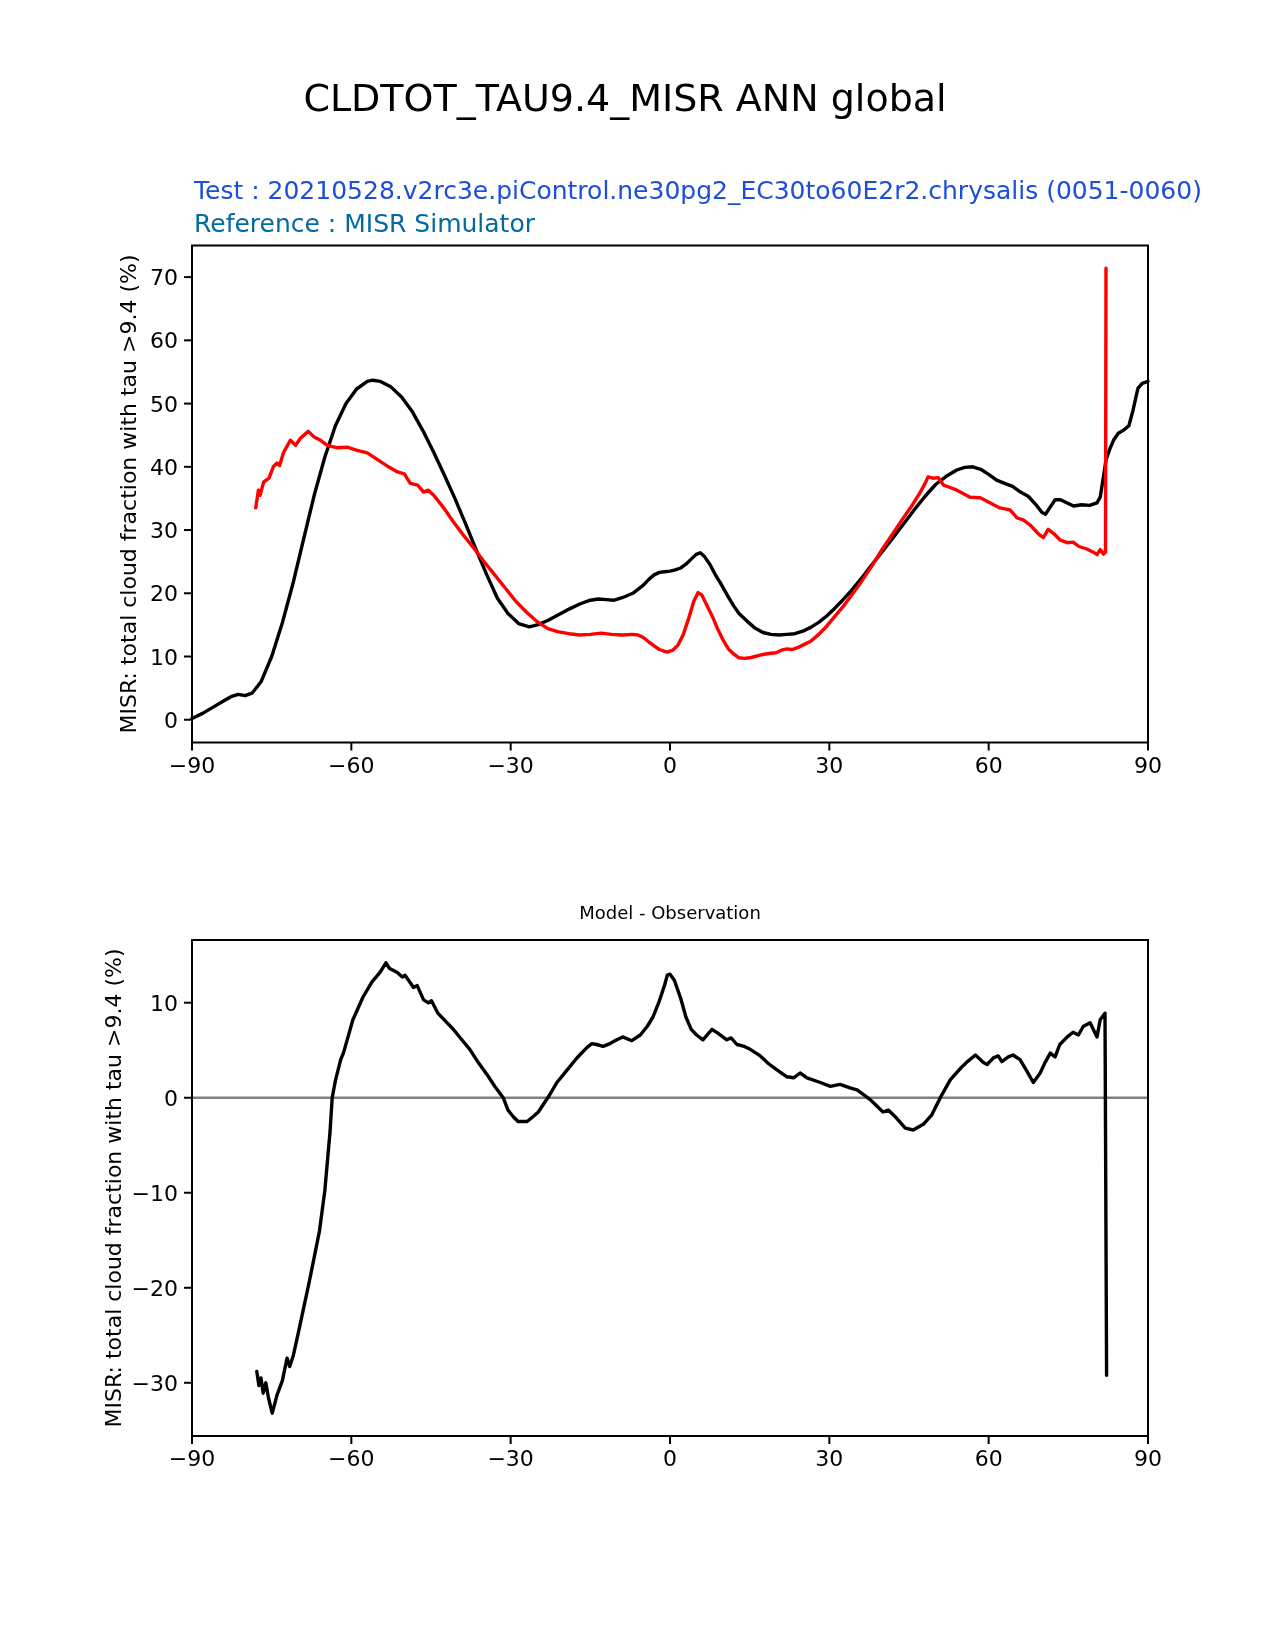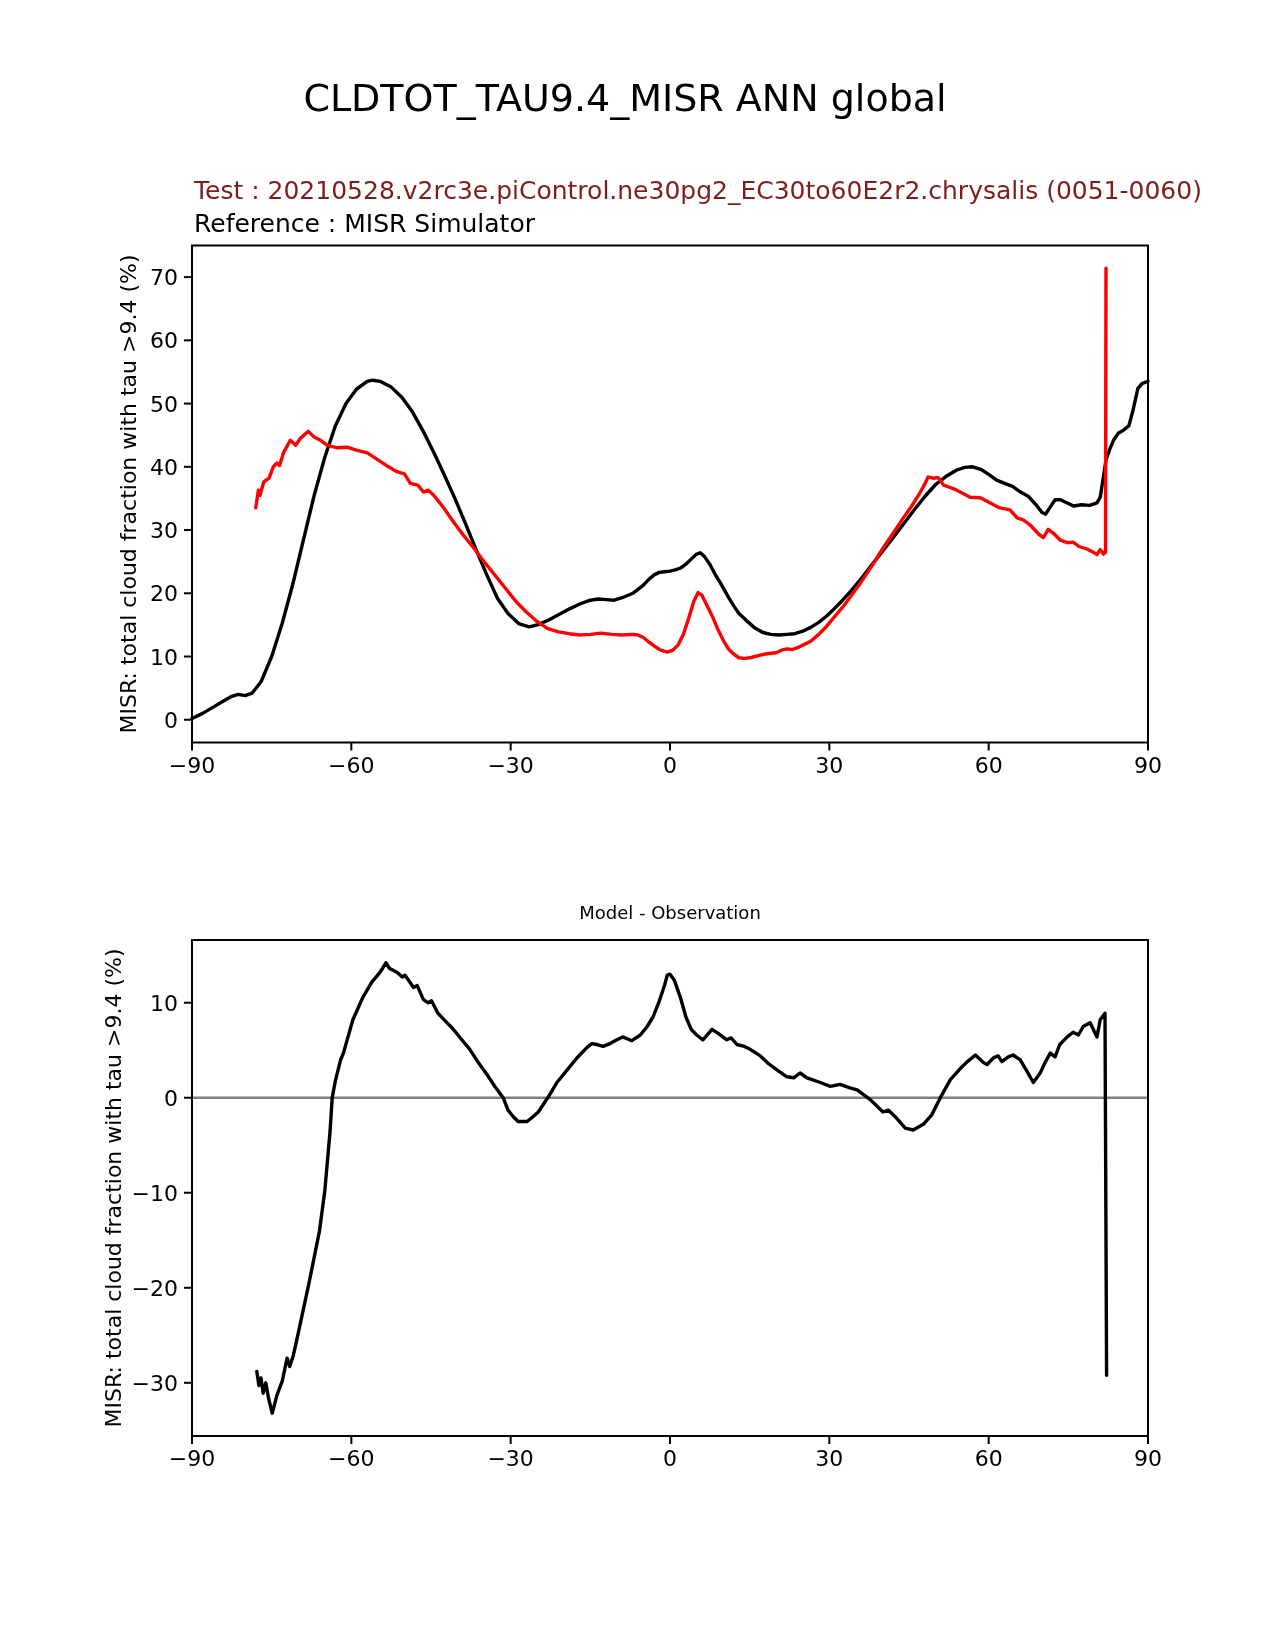--- a/index.html
+++ b/index.html
@@ -16,28 +16,28 @@
     left:625px;top:76px;
     transform:translateX(-50%);
     font-size:38px;
     white-space:nowrap;
   }
   .test-line{
     position:absolute;
     left:194px;top:176px;
     font-size:25px;
     white-space:nowrap;
-    color:#7f1d1d;
+    color:#1d4ed8;
   }
   .ref-line{
     position:absolute;
     left:194px;top:209px;
     font-size:25px;
     white-space:nowrap;
-    color:#000000;
+    color:#0369a1;
   }
   .axes-title-bottom{
     position:absolute;
     left:670px;top:902px;
     transform:translateX(-50%);
     font-size:18px;
     white-space:nowrap;
   }
   .ylabel{
     position:absolute;

